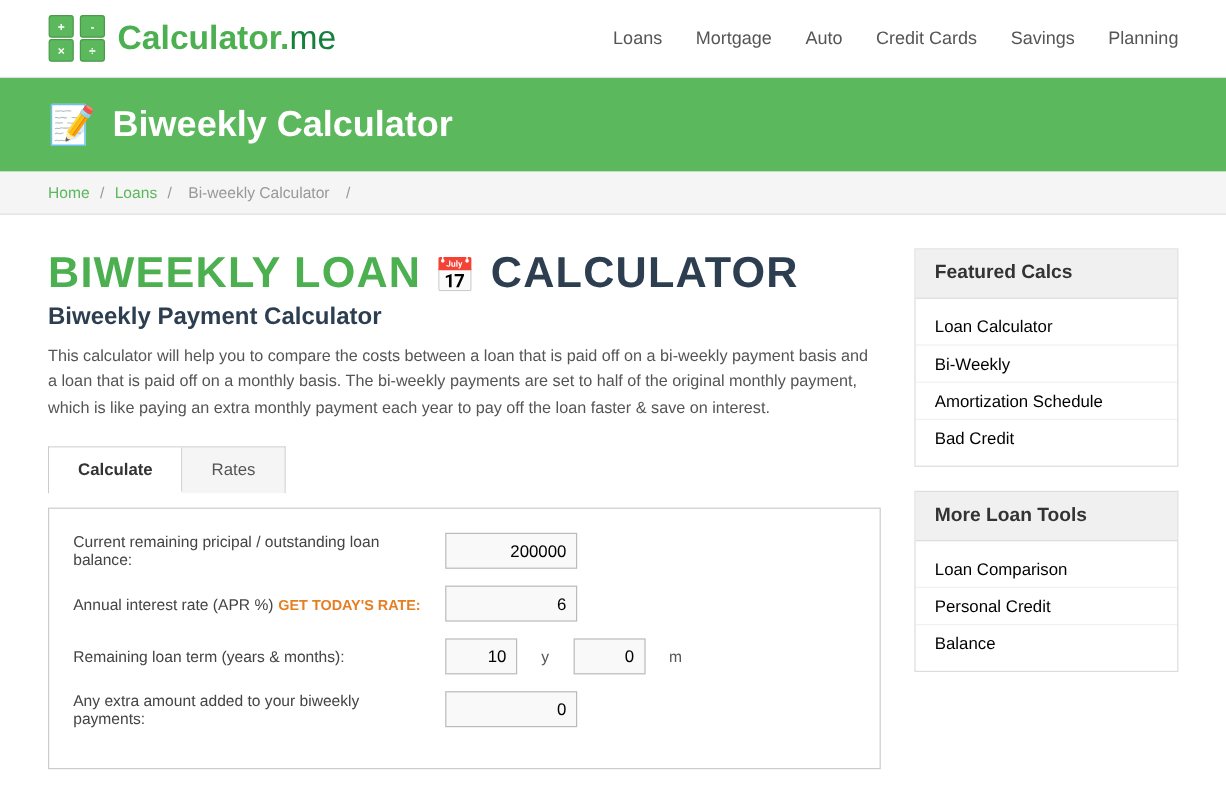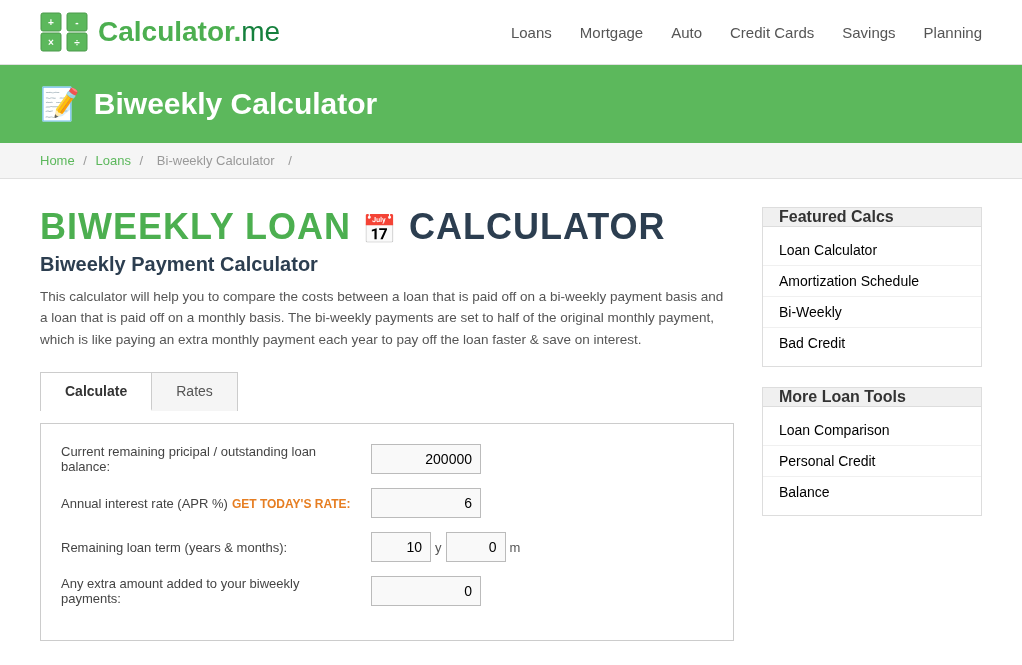--- a/index.html
+++ b/index.html
@@ -168,40 +168,40 @@
       width: 110px;
       padding: 6px 8px;
       border: 1px solid #bbb;
       font-size: 14px;
       background: #f9f9f9;
       text-align: right;
     }
     .form-input-group {
       display: flex;
       align-items: center;
-      gap: 4px;
+      gap: 20px;
     }
     .unit-label {
       font-size: 13px;
       color: #555;
     }
 
     
     .right-col {
       width: 220px;
       flex-shrink: 0;
     }
     .sidebar-box {
       border: 1px solid #ddd;
       margin-bottom: 20px;
       background: #fff;
     }
     .sidebar-box-header {
       background: #f0f0f0;
-      padding: 0 16px;
+      padding: 11px 16px;
       font-size: 16px;
       font-weight: bold;
       color: #333;
       border-bottom: 1px solid #ddd;
     }
     .sidebar-box ul {
       list-style: none;
       padding: 8px 0;
     }
     .sidebar-box ul li {
@@ -317,24 +317,24 @@
 
   <div class="right-col">
 
     <div class="sidebar-box">
       <div class="sidebar-box-header">Featured Calcs</div>
       <ul>
         <li>
           <a href="#">Loan Calculator</a>
         </li>
         <li>
+          <a href="#">Bi-Weekly</a>
+        </li>
+        <li>
           <a href="#">Amortization Schedule</a>
-        </li>
-        <li>
-          <a href="#">Bi-Weekly</a>
         </li>
         <li>
           <a href="#">Bad Credit</a>
         </li>
       </ul>
     </div>
 
     <div class="sidebar-box">
       <div class="sidebar-box-header">More Loan Tools</div>
       <ul>

